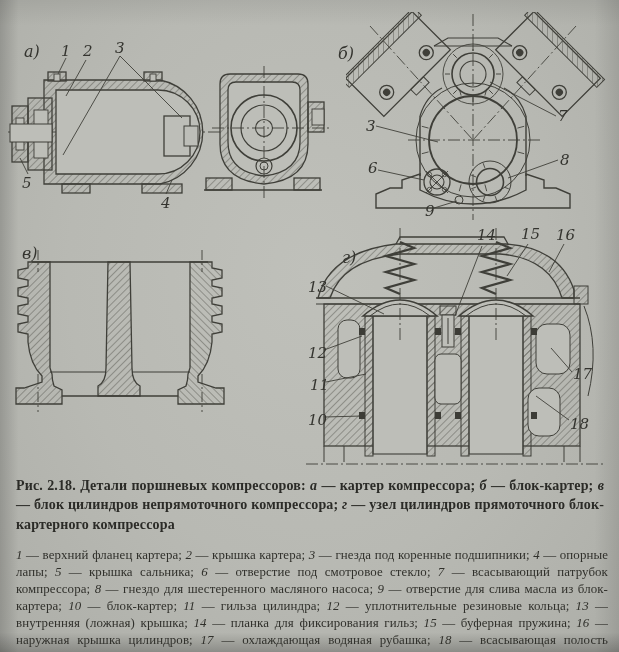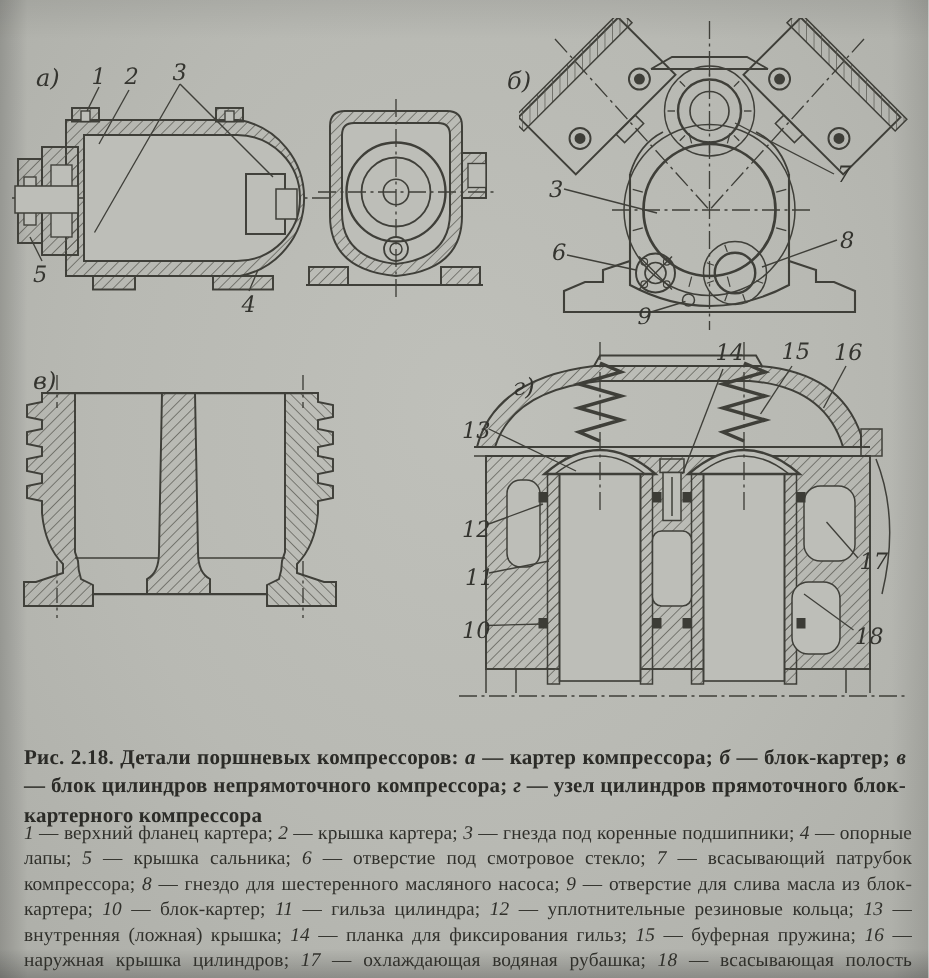--- a/index.html
+++ b/index.html
@@ -8,21 +8,21 @@
     background:
       linear-gradient(90deg, rgba(0,0,0,.16), rgba(0,0,0,0) 3%, rgba(0,0,0,0) 96%, rgba(0,0,0,.10)),
       linear-gradient(180deg, rgba(0,0,0,.07), rgba(0,0,0,0) 4%, rgba(0,0,0,0) 97%, rgba(0,0,0,.22)),
       radial-gradient(ellipse at 50% 42%, #bfc0ba 0%, #b8b9b3 55%, #adaea8 100%);
     font-family:"Liberation Serif", serif; color:#2d2d29;
   }
   .panel-svg{position:absolute;}
   .plabel{position:absolute; font:italic 16px/1 "DejaVu Serif", serif; color:#34342f;}
   .co{position:absolute; font:italic 15px/1 "DejaVu Serif", serif; color:#34342f;}
   .caption{
-    position:absolute; left:16px; top:496px; width:588px;
+    position:absolute; left:16px; top:476px; width:588px;
     font-size:14px; line-height:1.38; font-weight:600; text-align:justify;
     color:#2b2b27; letter-spacing:.15px;
   }
   .legend{
     position:absolute; left:16px; top:547px; width:592px;
     font-size:12.9px; line-height:1.32; font-weight:500; text-align:justify;
     color:#30302b; letter-spacing:.1px;
   }
   .cap-key,.leg-num{font-style:italic;}
   .cap-part:last-child .sep{display:none;}

